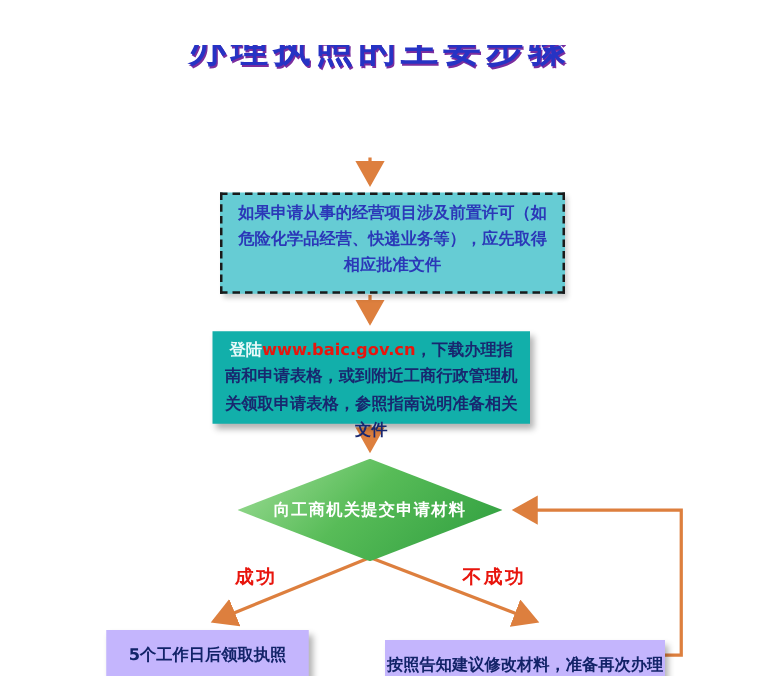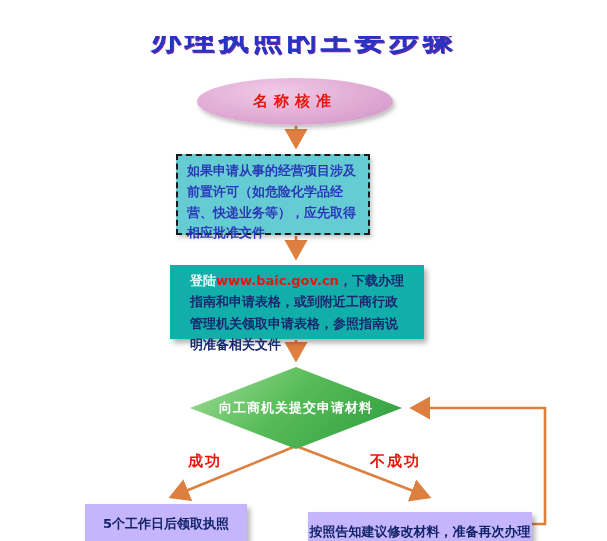--- a/index.html
+++ b/index.html
@@ -55,41 +55,41 @@
     border-radius: 50%;
     background: radial-gradient(ellipse at 40% 30%, #f0cae6 0%, #e0abd5 55%, #cf92c5 100%);
     color: #e8150d;
     font-weight: bold;
     font-size: 15px;
     letter-spacing: 6px;
     box-shadow: 2px 3px 4px rgba(0,0,0,0.25);
   }
   .precondition {
     left: 176px; top: 118px;
-    width: 194px; height: 81px;
+    width: 276px; height: 81px;
     background: #66ccd4;
     border: 2px dashed #1a1a1a;
     color: #2b38b8;
     font-weight: bold;
     font-size: 13px;
     line-height: 1.6;
     padding: 5px 9px;
-    text-align: left;
+    text-align: center;
     box-shadow: 2px 3px 4px rgba(0,0,0,0.2);
   }
   .download {
     left: 170px; top: 229px;
     width: 254px; height: 74px;
     background: #12afaa;
     color: #18276f;
     font-weight: bold;
     font-size: 13px;
     line-height: 1.65;
-    padding: 5px 20px;
-    text-align: left;
+    padding: 5px 8px;
+    text-align: center;
     box-shadow: 3px 4px 5px rgba(0,0,0,0.3);
   }
   .download .light { color: #eafafa; }
   .download .red { color: #e8150d; }
   .decision {
     left: 190px; top: 331px;
     width: 212px; height: 82px;
     background: linear-gradient(135deg, #a2df9a 0%, #58bc58 45%, #2c9c3d 100%);
     clip-path: polygon(50% 0, 100% 50%, 50% 100%, 0 50%);
     color: #ffffff;
@@ -137,23 +137,20 @@
     <path class="conn" d="M296,90 L296,111" marker-end="url(#ah)"></path>
     <path class="conn" d="M296,200 L296,222" marker-end="url(#ah)"></path>
     <path class="conn" d="M296,304 L296,324" marker-end="url(#ah)"></path>
     <path class="conn" d="M296,410 L171,461" marker-end="url(#ah)"></path>
     <path class="conn" d="M296,410 L429,461" marker-end="url(#ah)"></path>
     <path class="conn" d="M532,488 L545,488 L545,372 L412,372" marker-end="url(#ah)"></path>
   </svg>
 
   <div class="title">办理执照的主要步骤</div>
 
-  <div class="node start center">
-    <span>名称核准</span>
-  </div>
 
   <div class="node precondition">
     <span>如果申请从事的经营项目涉及前置许可（如危险化学品经营、快递业务等），应先取得相应批准文件</span>
   </div>
 
   <div class="node download"><span class="light">登陆</span><span class="red">www.baic.gov.cn</span><span>，下载办理指南和申请表格，或到附近工商行政管理机关领取申请表格，参照指南说明准备相关文件</span></div>
 
   <div class="node decision center">
     <span>向工商机关提交申请材料</span>
   </div>

